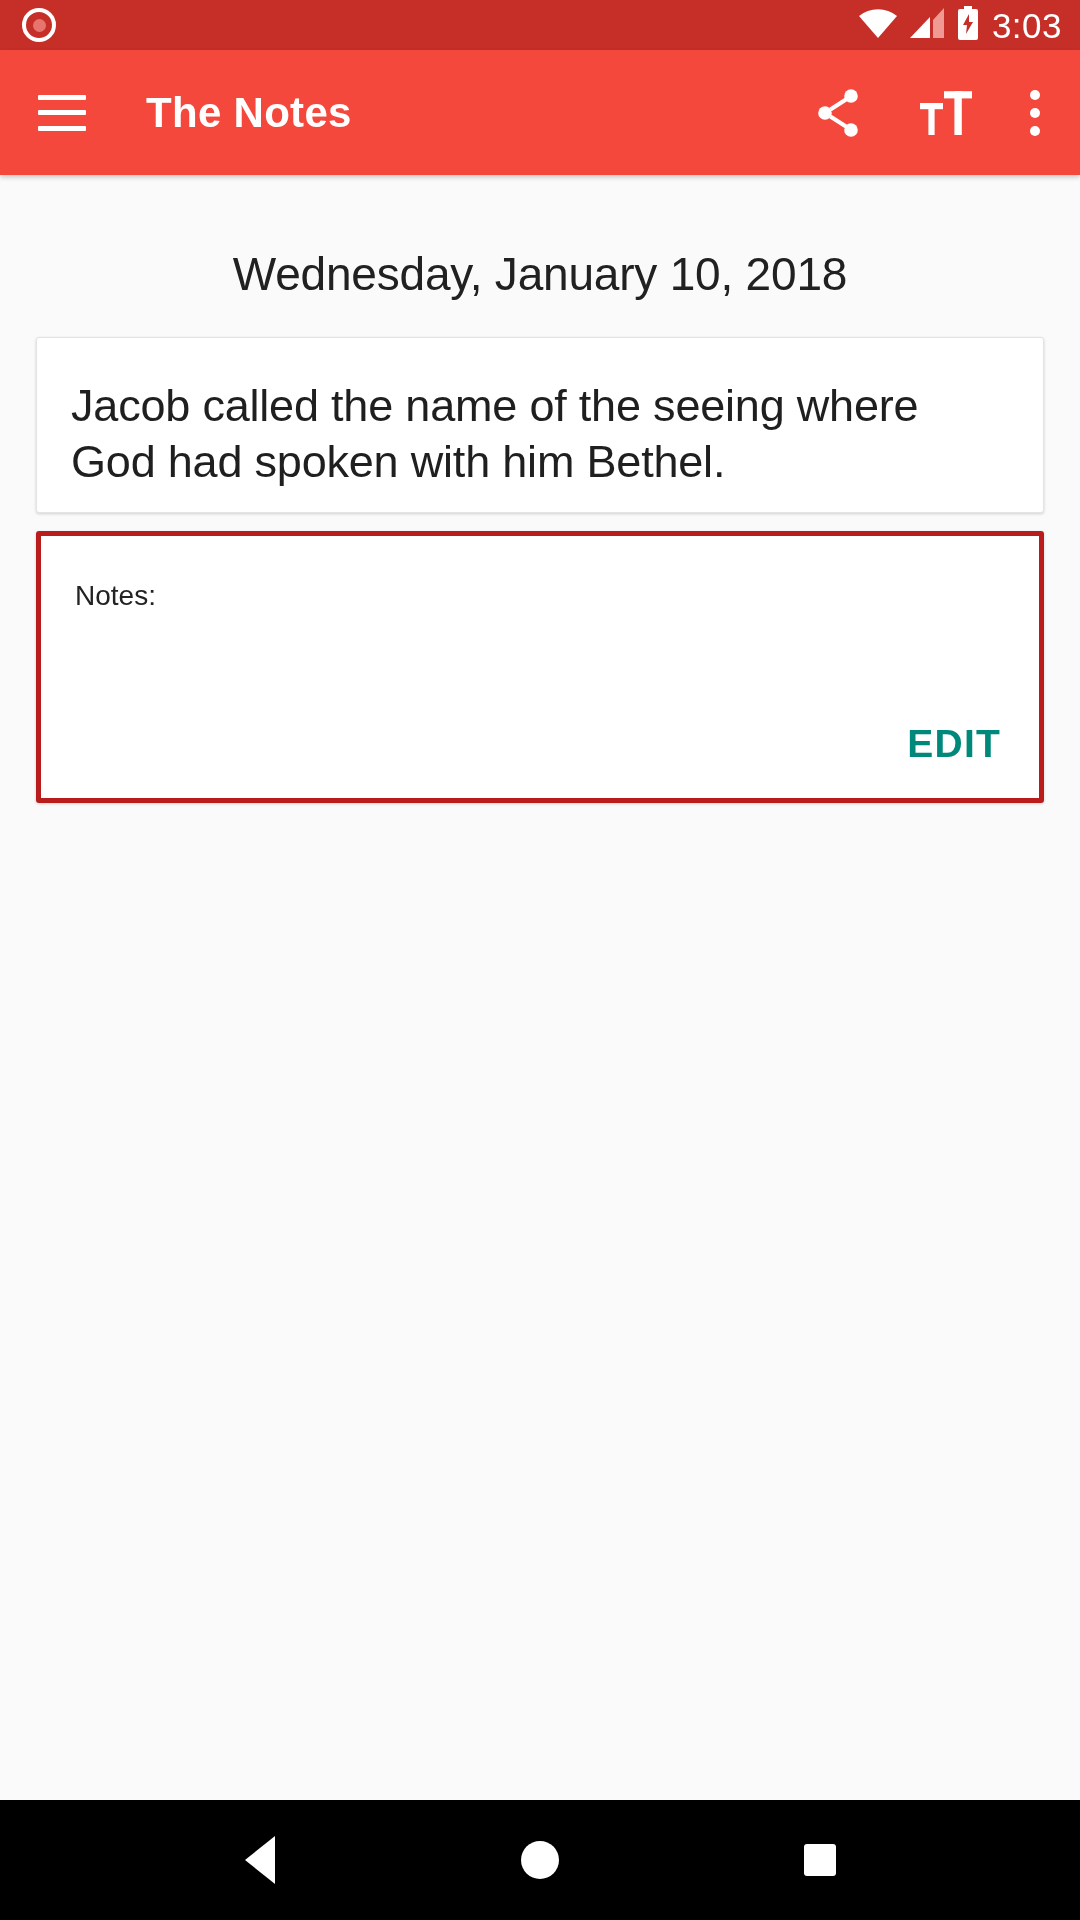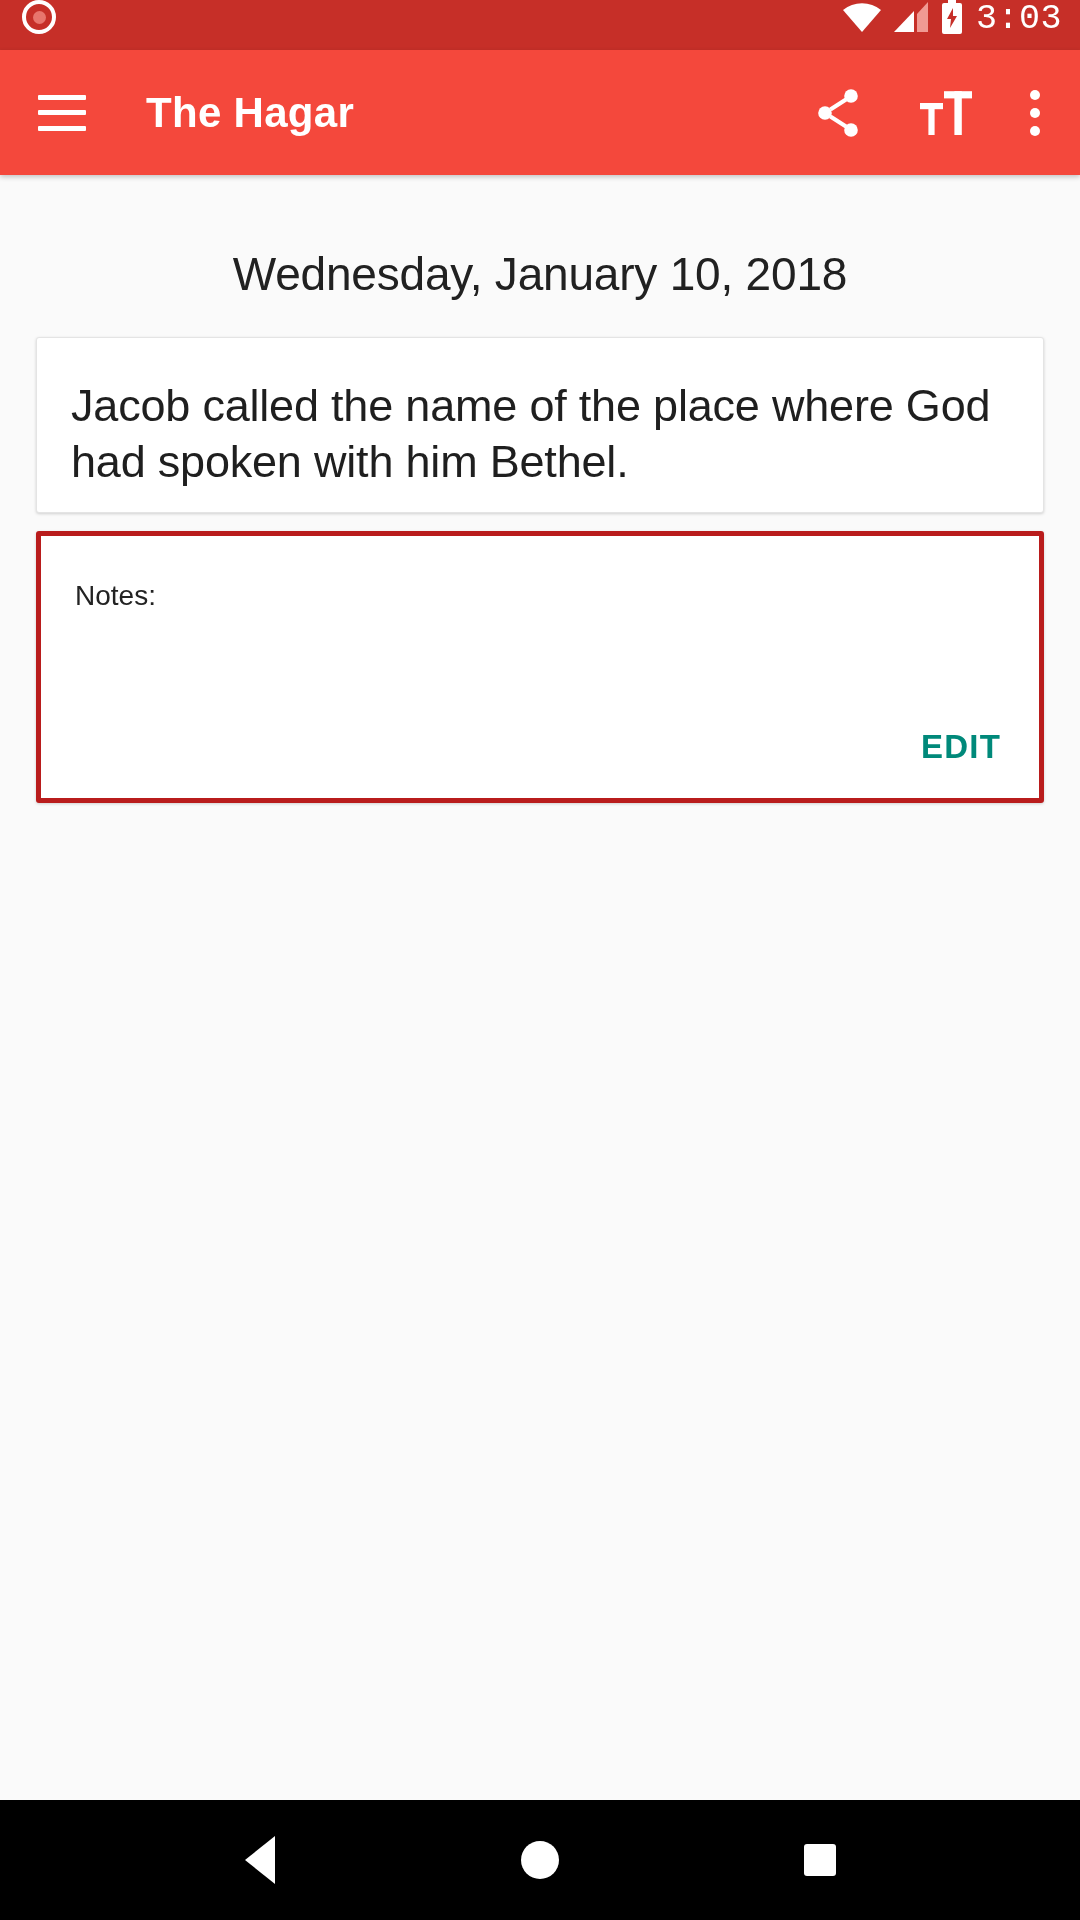--- a/index.html
+++ b/index.html
@@ -7,23 +7,22 @@
     width:1080px; height:1920px;
     background:#fafafa;
     font-family:"Liberation Sans", sans-serif;
     overflow:hidden;
   }
   #screen { position:relative; width:1080px; height:1920px; display:flex; flex-direction:column; background:#fafafa; }
 
   
   .status-bar {
     height:50px; background:#c62f28; flex:0 0 50px;
-    display:flex; align-items:flex-start; padding:0 18px 0 22px;
+    display:flex; align-items:center; padding:0 18px 0 22px;
     color:#ffffff;
-    font-family:Liberation Mono, monospace;
   }
   .status-left { display:flex; align-items:center; gap:10px; }
   .status-right { margin-left:auto; display:flex; align-items:center; gap:13px; }
   .rec-icon { width:34px; height:34px; border-radius:50%; border:4px solid #ffffff; display:flex; align-items:center; justify-content:center; }
   .rec-icon i { display:block; width:13px; height:13px; border-radius:50%; background:#e8756d; }
   .status-time { font-size:35px; font-weight:400; letter-spacing:0.5px; line-height:1; }
 
   
   .app-bar {
     flex:0 0 125px; height:125px; background:#f4483c;
@@ -64,21 +63,21 @@
   .notes-card {
     background:#ffffff; margin:18px 36px 0 36px;
     border-radius:3px; border:5px solid #b91c1c;
     box-shadow:0 1px 3px rgba(0,0,0,0.17);
     padding:44px 34px 26px 34px;
     min-height:272px; display:flex; flex-direction:column;
   }
   .notes-label { font-size:28px; color:#232323; }
   .notes-body { flex:1 1 auto; min-height:96px; }
   .edit-btn {
-    align-self:flex-end; color:#00897a; font-size:33px;
+    align-self:flex-end; color:#00897a; font-size:39px;
     font-weight:bold; letter-spacing:1.2px; cursor:pointer;
     padding:6px 4px;
   }
 
   
   .nav-bar {
     flex:0 0 120px; height:120px; background:#000000;
     display:flex; align-items:center; justify-content:space-around;
     padding:0 120px;
   }
@@ -120,21 +119,21 @@
       <span class="status-time">3:03</span>
     </div>
   </div>
 
   <div class="app-bar">
     <div class="menu-icon">
       <span></span>
         <span></span>
         <span></span>
     </div>
-    <div class="app-title">The Hagar</div>
+    <div class="app-title">The Notes</div>
     <div class="app-actions">
       <span class="act">
         <svg width="48" height="52" viewBox="0 0 24 26">
           <circle cx="18.5" cy="4.5" r="3.4" fill="#ffffff"></circle>
           <circle cx="18.5" cy="21.5" r="3.4" fill="#ffffff"></circle>
           <circle cx="5.5" cy="13" r="3.4" fill="#ffffff"></circle>
           <path d="M8.2 11.3 L16 6.2 M8.2 14.8 L16 19.8" stroke="#ffffff" stroke-width="2.1" fill="none"></path>
         </svg>
       </span>
       <span class="act">
@@ -151,21 +150,21 @@
           <i></i>
       </span>
     </div>
   </div>
 
   <div class="content">
 
     <div class="date-header">Wednesday, January 10, 2018</div>
 
     <div class="card">
-      <div class="verse-text">Jacob called the name of the place where God had spoken with him Bethel.</div>
+      <div class="verse-text">Jacob called the name of the seeing where God had spoken with him Bethel.</div>
     </div>
 
 
     <div class="notes-card">
       <div class="notes-label">Notes:</div>
       <div class="notes-body"></div>
       <div class="edit-btn">EDIT</div>
     </div>
 
   </div>

